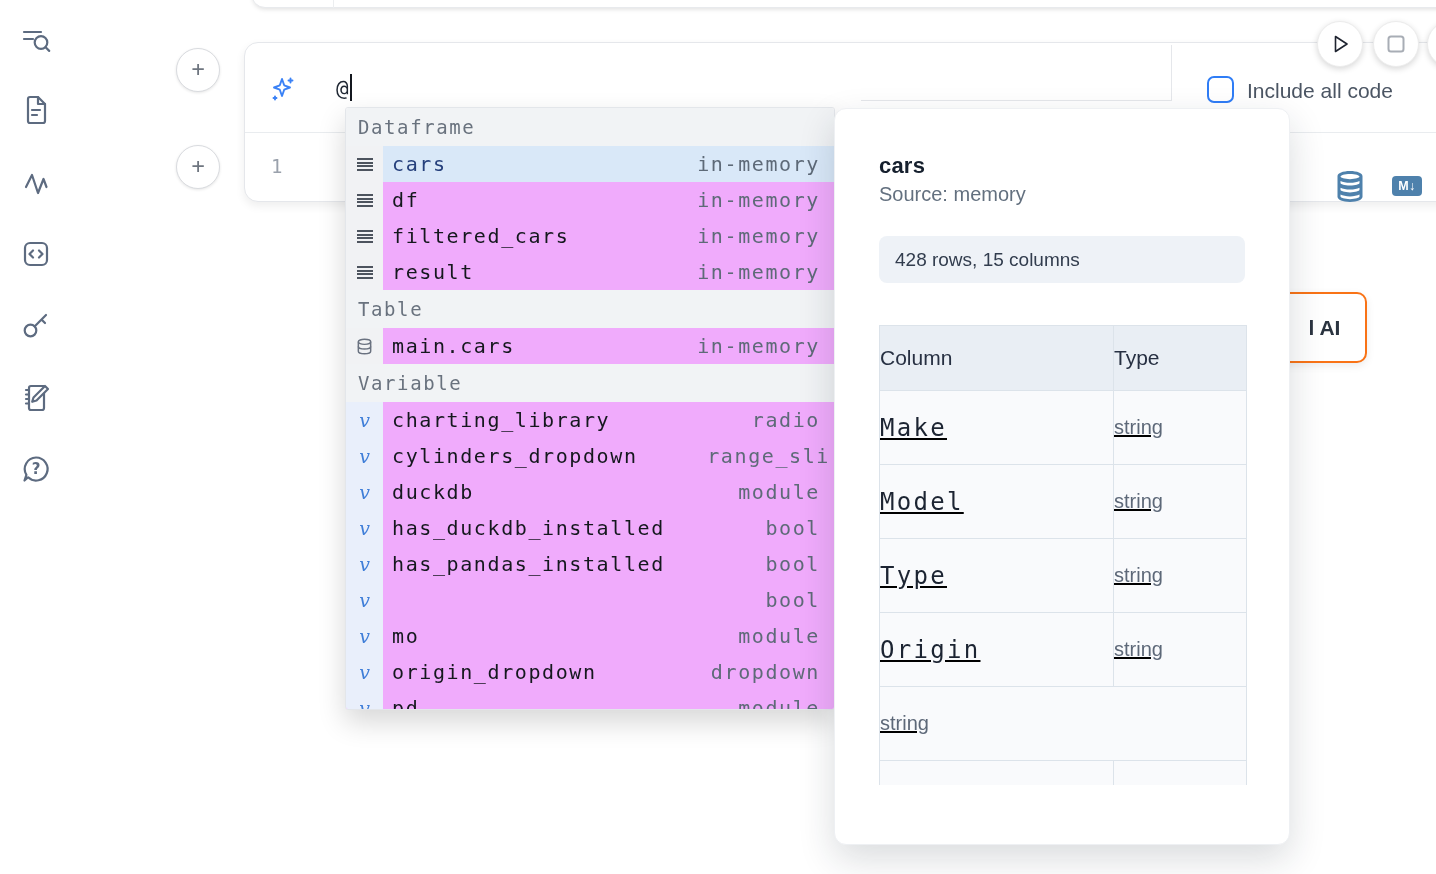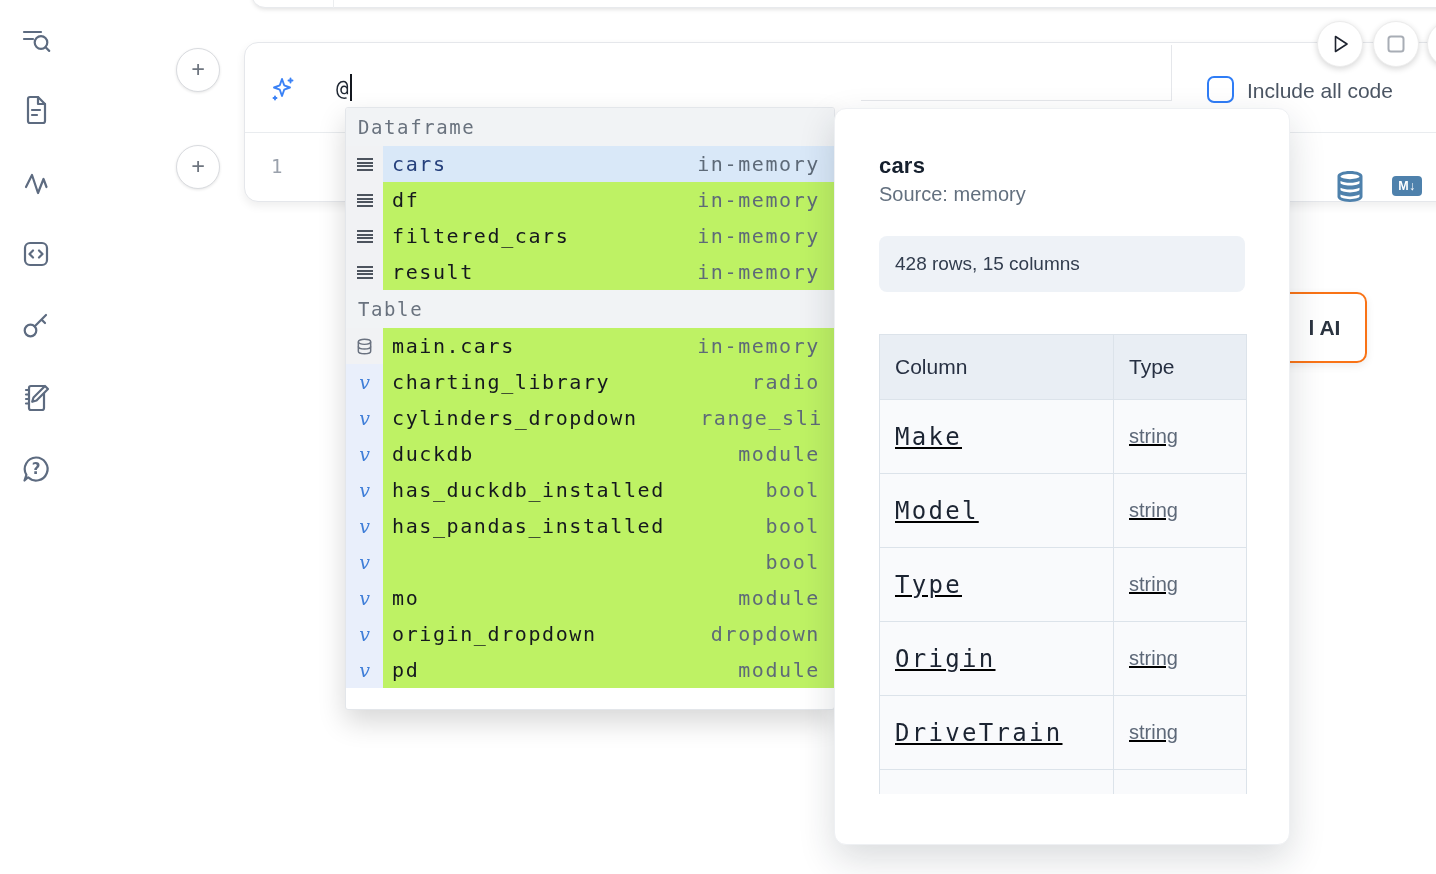--- a/index.html
+++ b/index.html
@@ -58,46 +58,46 @@
     z-index:8; cursor:pointer; display:flex; align-items:center; justify-content:center; }
   .circle-btn svg { fill:none; stroke-linejoin:round; stroke-linecap:round; }
 
   
   .ac { position:absolute; left:345px; top:107px; width:490px; height:603px; overflow:hidden;
     background:#fff; border:1px solid #e3e6ea; box-shadow:0 12px 28px rgba(0,0,0,.16);
     border-radius:3px; z-index:40; font-family:"DejaVu Sans Mono", monospace;
     font-size:20px; letter-spacing:1.6px; }
   .ac-header { height:38px; display:flex; align-items:center; background:#f1f3f5;
     color:#69727e; padding-left:12px; font-size:19px;text-align:right; }
-  .ac-item { height:36px; display:flex; align-items:center; background:#bef264; cursor:pointer; }
+  .ac-item { height:36px; display:flex; align-items:center; background:#f0abfc; cursor:pointer; }
   .ac-item.sel { background:#d9e8f8; }
   .ac-gutter { width:37px; flex:0 0 37px; align-self:stretch; background:#f1f2f4;
     display:flex; align-items:center; justify-content:center; }
   .ac-gutter.variable { background:#e9effb; }
   .lines-icon { width:16px; height:13px;
     background:repeating-linear-gradient(to bottom,#4d545e 0 2px,transparent 2px 3.7px); }
   .v-glyph { font-family:"DejaVu Serif", serif; font-style:italic; font-size:19px;
     color:#3f7ed8; letter-spacing:0; }
   .ac-name { margin-left:9px; color:#15181e; white-space:pre; }
   .sel .ac-name { color:#26407c; }
   .ac-type { margin-left:auto; color:#5e6a78; padding-right:14px; white-space:pre; }
-  .ac-type.clipped { padding-right:11px; }
+  .ac-type.clipped { padding-right:4px; }
 
   
   .popup { position:absolute; left:834px; top:108px; width:456px; height:737px;
     background:#fff; border:1px solid #eef0f3; border-radius:12px;
     box-shadow:0 14px 36px rgba(25,35,50,.16); z-index:60; padding:44px 44px 0 44px; overflow:hidden; }
   .popup h2 { font-size:22px; color:#16202e; letter-spacing:.2px; }
   .popup .source { margin-top:4px; font-size:20px; color:#63707f; }
-  .pill { margin-top:30px; height:56px; background:#eef2f7; border-radius:8px;
+  .pill { margin-top:30px; height:47px; background:#eef2f7; border-radius:8px;
     display:flex; align-items:center; padding-left:16px; font-size:19px; color:#323d4e; }
   .ptable { margin-top:42px; width:368px; border:1px solid #dce3ea; border-bottom:0;
     height:460px; overflow:hidden; }
   .pt-row { display:grid; grid-template-columns:234px 132px; }
-  .pt-row > div { padding-left:15px; display:flex; align-items:center; }
+  .pt-row > div { display:flex; align-items:center; }
   .pt-head { height:64px; background:#e9eef4; }
   .pt-head > div { font-size:21px; color:#273042; }
   .pt-body { height:74px; background:#f9fafc; border-top:1px solid #dce3ea;text-decoration:underline; }
   .pt-col { font-family:"DejaVu Sans Mono", monospace; font-size:24px; letter-spacing:2.3px;
     color:#1c2432; }
   .pt-type { font-size:20px; color:#5d6878; }
   .pt-vline { border-right:1px solid #dce3ea; }
 
   
   .ai-peek { position:absolute; left:1240px; top:292px; width:127px; height:71px;
@@ -238,20 +238,21 @@
       <span class="ac-gutter table">
         <svg width="17" height="17" viewBox="0 0 16 16" style="stroke:#6a7280;stroke-width:1.4;fill:none">
     <ellipse cx="8" cy="3.6" rx="5.8" ry="2.4"></ellipse>
     <path d="M2.2 3.6v8.8c0 1.3 2.6 2.4 5.8 2.4s5.8-1.1 5.8-2.4V3.6"></path>
     <path d="M2.2 8c0 1.3 2.6 2.4 5.8 2.4S13.8 9.3 13.8 8"></path>
   </svg>
       </span>
       <span class="ac-name">main.cars</span>
       <span class="ac-type">in-memory</span>
     </div>
+    <div class="ac-header">Variable</div>
     <div class="ac-item">
       <span class="ac-gutter variable">
         <i class="v-glyph">v</i>
       </span>
       <span class="ac-name">charting_library</span>
       <span class="ac-type">radio</span>
     </div>
     <div class="ac-item">
       <span class="ac-gutter variable">
         <i class="v-glyph">v</i>
@@ -328,21 +329,20 @@
       </div>
       <div class="pt-row pt-body">
         <div class="pt-col pt-vline">Type</div>
         <div class="pt-type">string</div>
       </div>
       <div class="pt-row pt-body">
         <div class="pt-col pt-vline">Origin</div>
         <div class="pt-type">string</div>
       </div>
       <div class="pt-row pt-body">
-        <div class="pt-col pt-vline">DriveTrain</div>
         <div class="pt-type">string</div>
       </div>
       <div class="pt-row pt-body">
         <div class="pt-col pt-vline"></div>
         <div class="pt-type"></div>
       </div>
     </div>
 </aside>
 
 </body></html>

